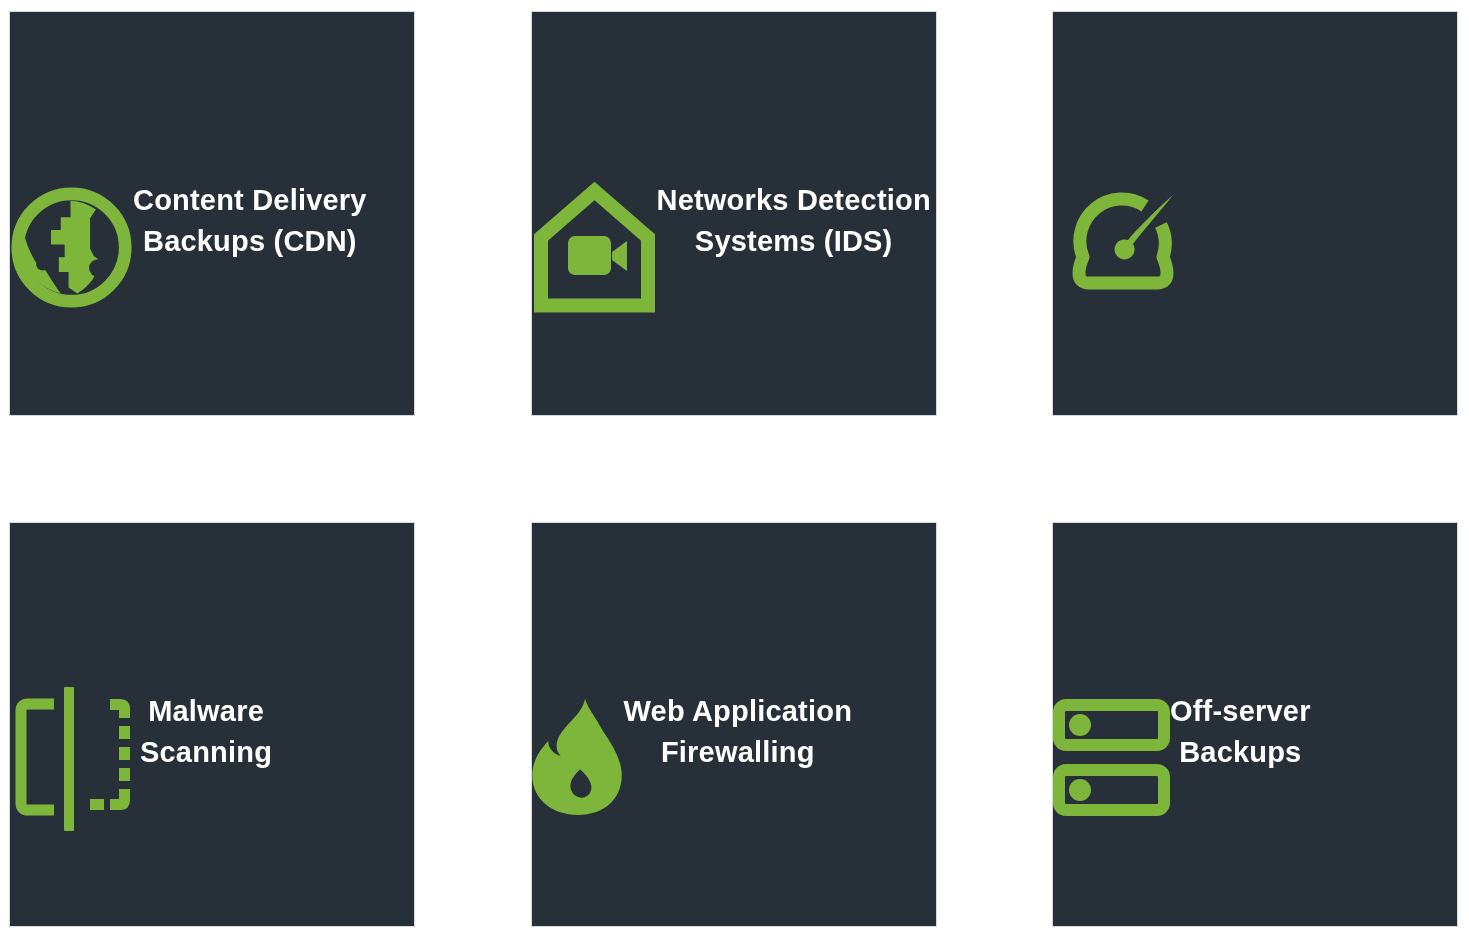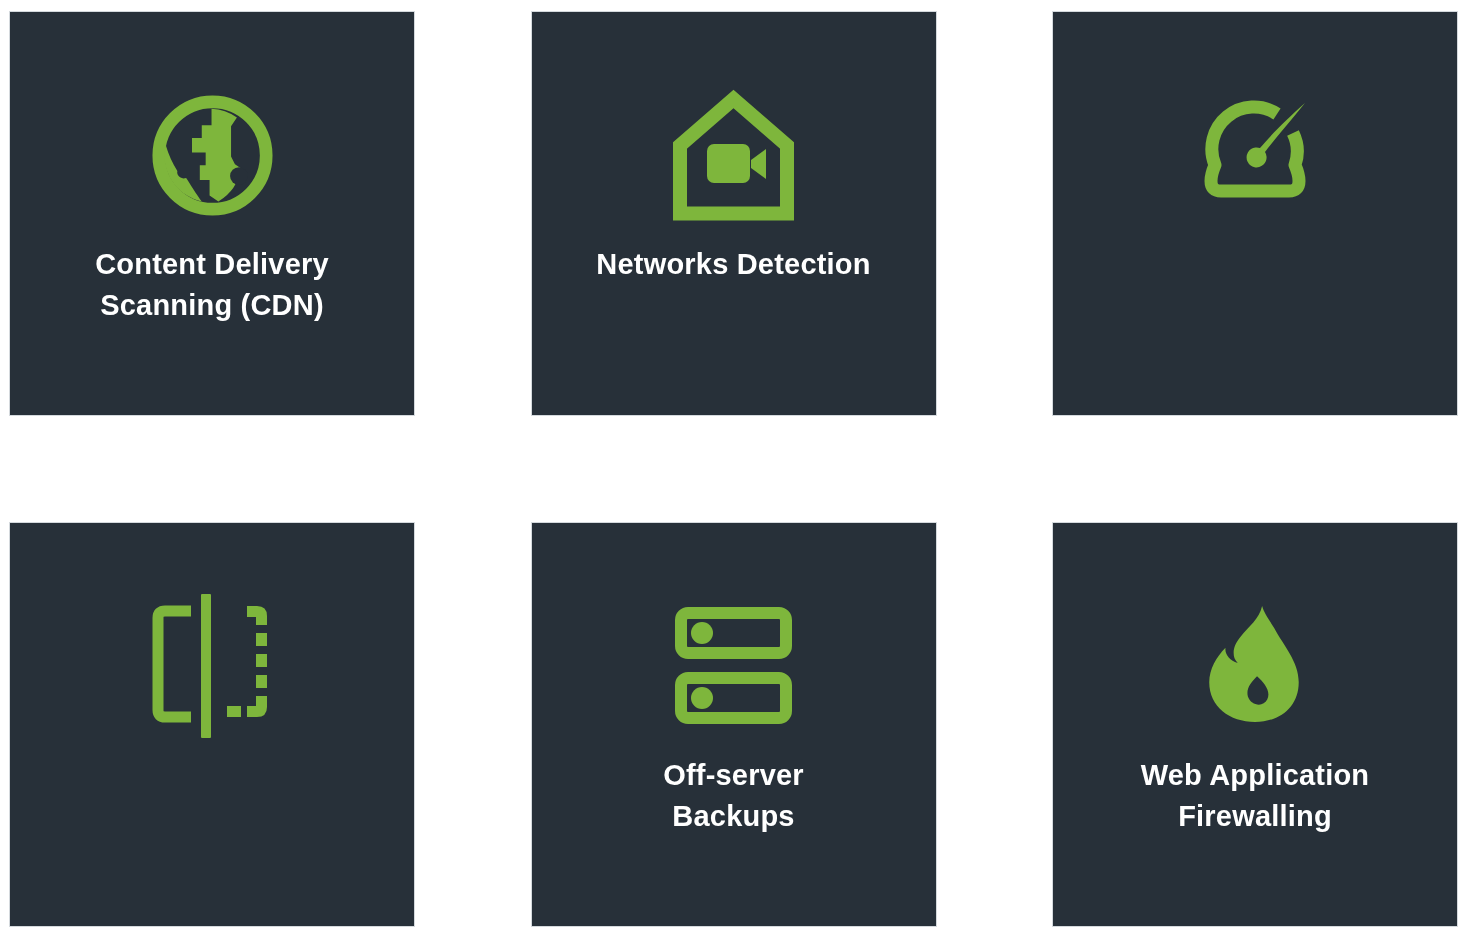--- a/index.html
+++ b/index.html
@@ -23,21 +23,21 @@
     display: grid;
     grid-template-columns: 404px 404px 404px;
     grid-template-rows: 403px 403px;
     justify-content: space-between;
     row-gap: 108px;
   }
   .card {
     background: var(--card-bg, #273039);
     box-shadow: 0 0 0 1px rgba(160,170,180,0.45);
     display: flex;
-    flex-direction: column;
+    flex-direction: row;
     align-items: center;
   }
   .icon-wrap {
     height: 150px;
     margin-top: 68px;
     display: flex;
     align-items: center;
     justify-content: center;
   }
   .label {
@@ -63,34 +63,35 @@
       <div class="icon-wrap">
         <svg width="123" height="123" viewBox="0 0 126 126" aria-hidden="true">
           <circle class="g-stroke" cx="63" cy="63" r="55" stroke-width="13"></circle>
           <path class="g-fill" d="M62 15 A48 48 0 0 1 88 24 L82 33 L82 64 L86 72 L92 76 A48 48 0 0 1 69 110 L60 104 L60 88 L50 88 L50 73 L56 73 L56 60 L42 60 L42 45 L52 45 L52 32 L62 32 Z"></path>
           <circle class="bg-fill" cx="90" cy="84" r="9"></circle>
           <path class="g-fill" d="M15 52 A48 48 0 0 0 52 110 C46 102 40 92 36 86 C30 88 26 83 27 79 C22 71 18 62 15 52 Z"></path>
         </svg>
       </div>
       <div class="label">
         <div>Content Delivery</div>
-        <div>Scanning (CDN)</div>
+        <div>Backups (CDN)</div>
       </div>
     </div>
 
     <div class="card">
       <div class="icon-wrap">
         <svg width="125" height="135" viewBox="0 0 125 135" aria-hidden="true">
           <path class="g-stroke" d="M62.5 11 L116 57.5 V125.5 H9 V57.5 Z" stroke-width="14" stroke-linejoin="miter"></path>
           <rect class="g-fill" x="36" y="56" width="43" height="39" rx="7"></rect>
           <path class="g-fill" d="M80 72 L95 61 V91 L80 80 Z"></path>
         </svg>
       </div>
       <div class="label">
         <div>Networks Detection</div>
+        <div>Systems (IDS)</div>
       </div>
     </div>
 
     <div class="card">
       <div class="icon-wrap">
         <svg width="140" height="125" viewBox="0 0 140 125" aria-hidden="true">
           <path class="g-stroke" d="M92 21 A42 42 0 0 0 30 72 C27 79 26 84 26 88 Q26 98 36 98 L104 98 Q114 98 114 88 C114 84 113 79 110 72 A42 42 0 0 0 108 40" stroke-width="13" stroke-linejoin="round"></path>
           <path class="g-fill" d="M120 10 C102 26 84 44 75 55 A10 10 0 1 0 80 59 C88 48 104 30 120 10 Z"></path>
         </svg>
       </div>
@@ -102,43 +103,47 @@
           <path class="g-stroke" d="M44 20 H18 Q11 20 11 27 V119 Q11 126 18 126 H44" stroke-width="11"></path>
           <rect class="g-fill" x="54" y="3" width="10" height="144" rx="1"></rect>
           <path class="g-fill" d="M100 15 H110 Q120 15 120 25 V34 H109 V26 H100 Z"></path>
           <rect class="g-fill" x="109" y="42" width="11" height="13"></rect>
           <rect class="g-fill" x="109" y="63" width="11" height="13"></rect>
           <rect class="g-fill" x="109" y="84" width="11" height="13"></rect>
           <path class="g-fill" d="M120 105 V116 Q120 126 110 126 H100 V115 H109 V105 Z"></path>
           <rect class="g-fill" x="80" y="115" width="14" height="11"></rect>
         </svg>
       </div>
+      <div class="label">
+        <div>Malware</div>
+        <div>Scanning</div>
+      </div>
+    </div>
+
+    <div class="card">
+      <div class="icon-wrap">
+        <svg width="92" height="120" viewBox="0 0 90 118" aria-hidden="true">
+          <path class="g-fill" fill-rule="evenodd" d="M52 0 C49 13 39 20 31 30 C26 36 24 41 24 46 C24 50 25 53 28 56 C20 54 15 47 16 41 C7 50 0 62 0 75 C0 99 20 114 45 114 C70 114 88 99 88 75 C88 55 73 39 64 22 C58 12 54 7 52 0 Z M47 69 C54 75 61 84 57 92 C53 100 41 98 38 89 C36 81 41 75 47 69 Z"></path>
+        </svg>
+      </div>
+      <div class="label">
+        <div>Web Application</div>
+        <div>Firewalling</div>
+      </div>
     </div>
 
     <div class="card">
       <div class="icon-wrap">
         <svg width="117" height="123" viewBox="0 0 117 123" aria-hidden="true">
           <rect class="g-stroke" x="6" y="8" width="105" height="40" rx="7" stroke-width="12"></rect>
           <circle class="g-fill" cx="27" cy="28" r="11"></circle>
           <rect class="g-stroke" x="6" y="73" width="105" height="40" rx="7" stroke-width="12"></rect>
           <circle class="g-fill" cx="27" cy="93" r="11"></circle>
         </svg>
       </div>
       <div class="label">
         <div>Off-server</div>
         <div>Backups</div>
       </div>
     </div>
 
-    <div class="card">
-      <div class="icon-wrap">
-        <svg width="92" height="120" viewBox="0 0 90 118" aria-hidden="true">
-          <path class="g-fill" fill-rule="evenodd" d="M52 0 C49 13 39 20 31 30 C26 36 24 41 24 46 C24 50 25 53 28 56 C20 54 15 47 16 41 C7 50 0 62 0 75 C0 99 20 114 45 114 C70 114 88 99 88 75 C88 55 73 39 64 22 C58 12 54 7 52 0 Z M47 69 C54 75 61 84 57 92 C53 100 41 98 38 89 C36 81 41 75 47 69 Z"></path>
-        </svg>
-      </div>
-      <div class="label">
-        <div>Web Application</div>
-        <div>Firewalling</div>
-      </div>
-    </div>
-
   </div>
 </div>
 
 </body></html>

